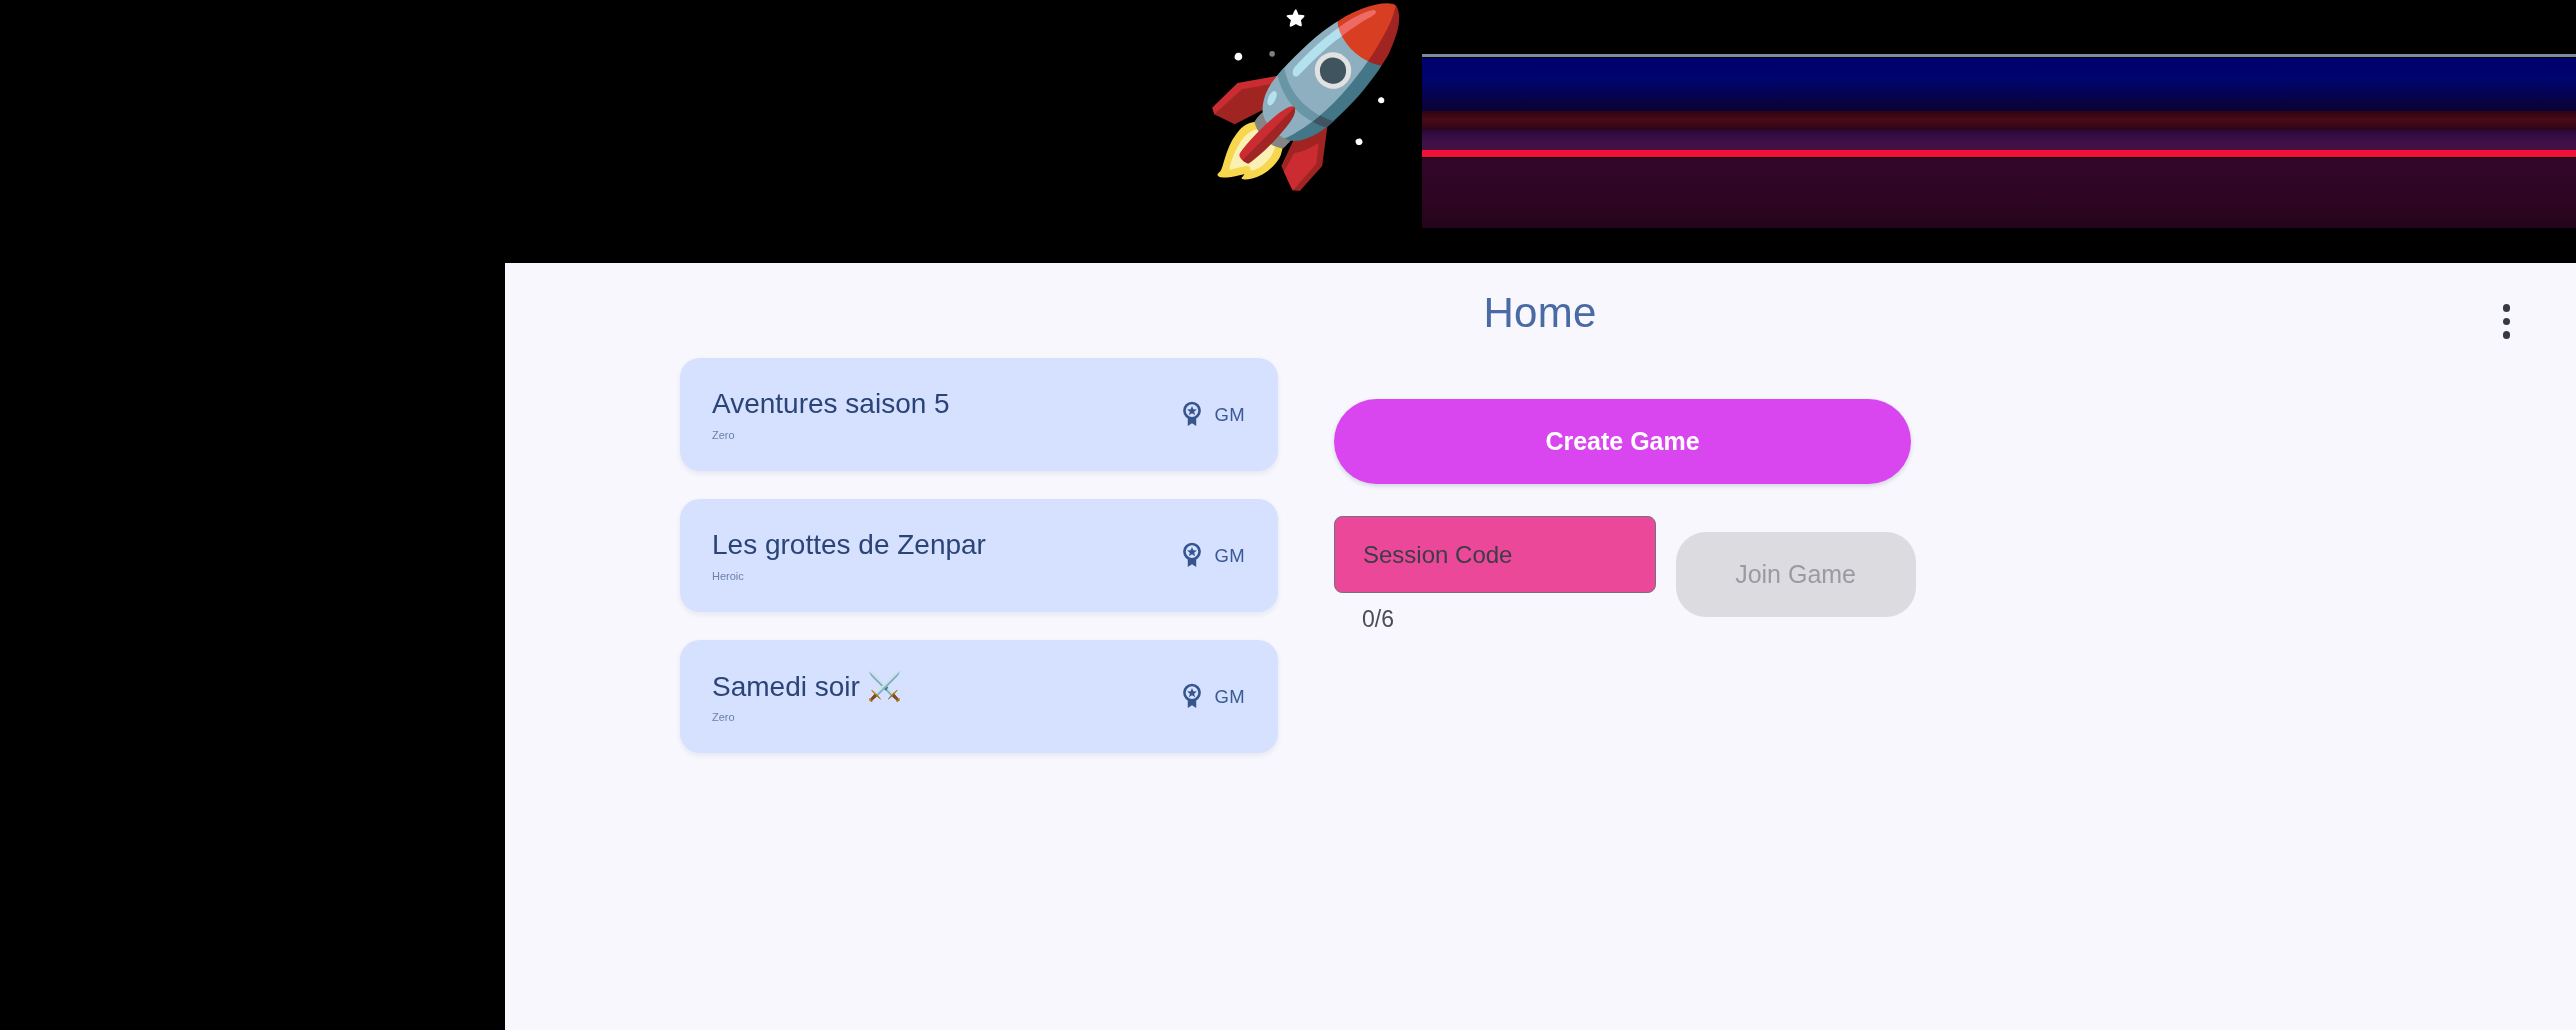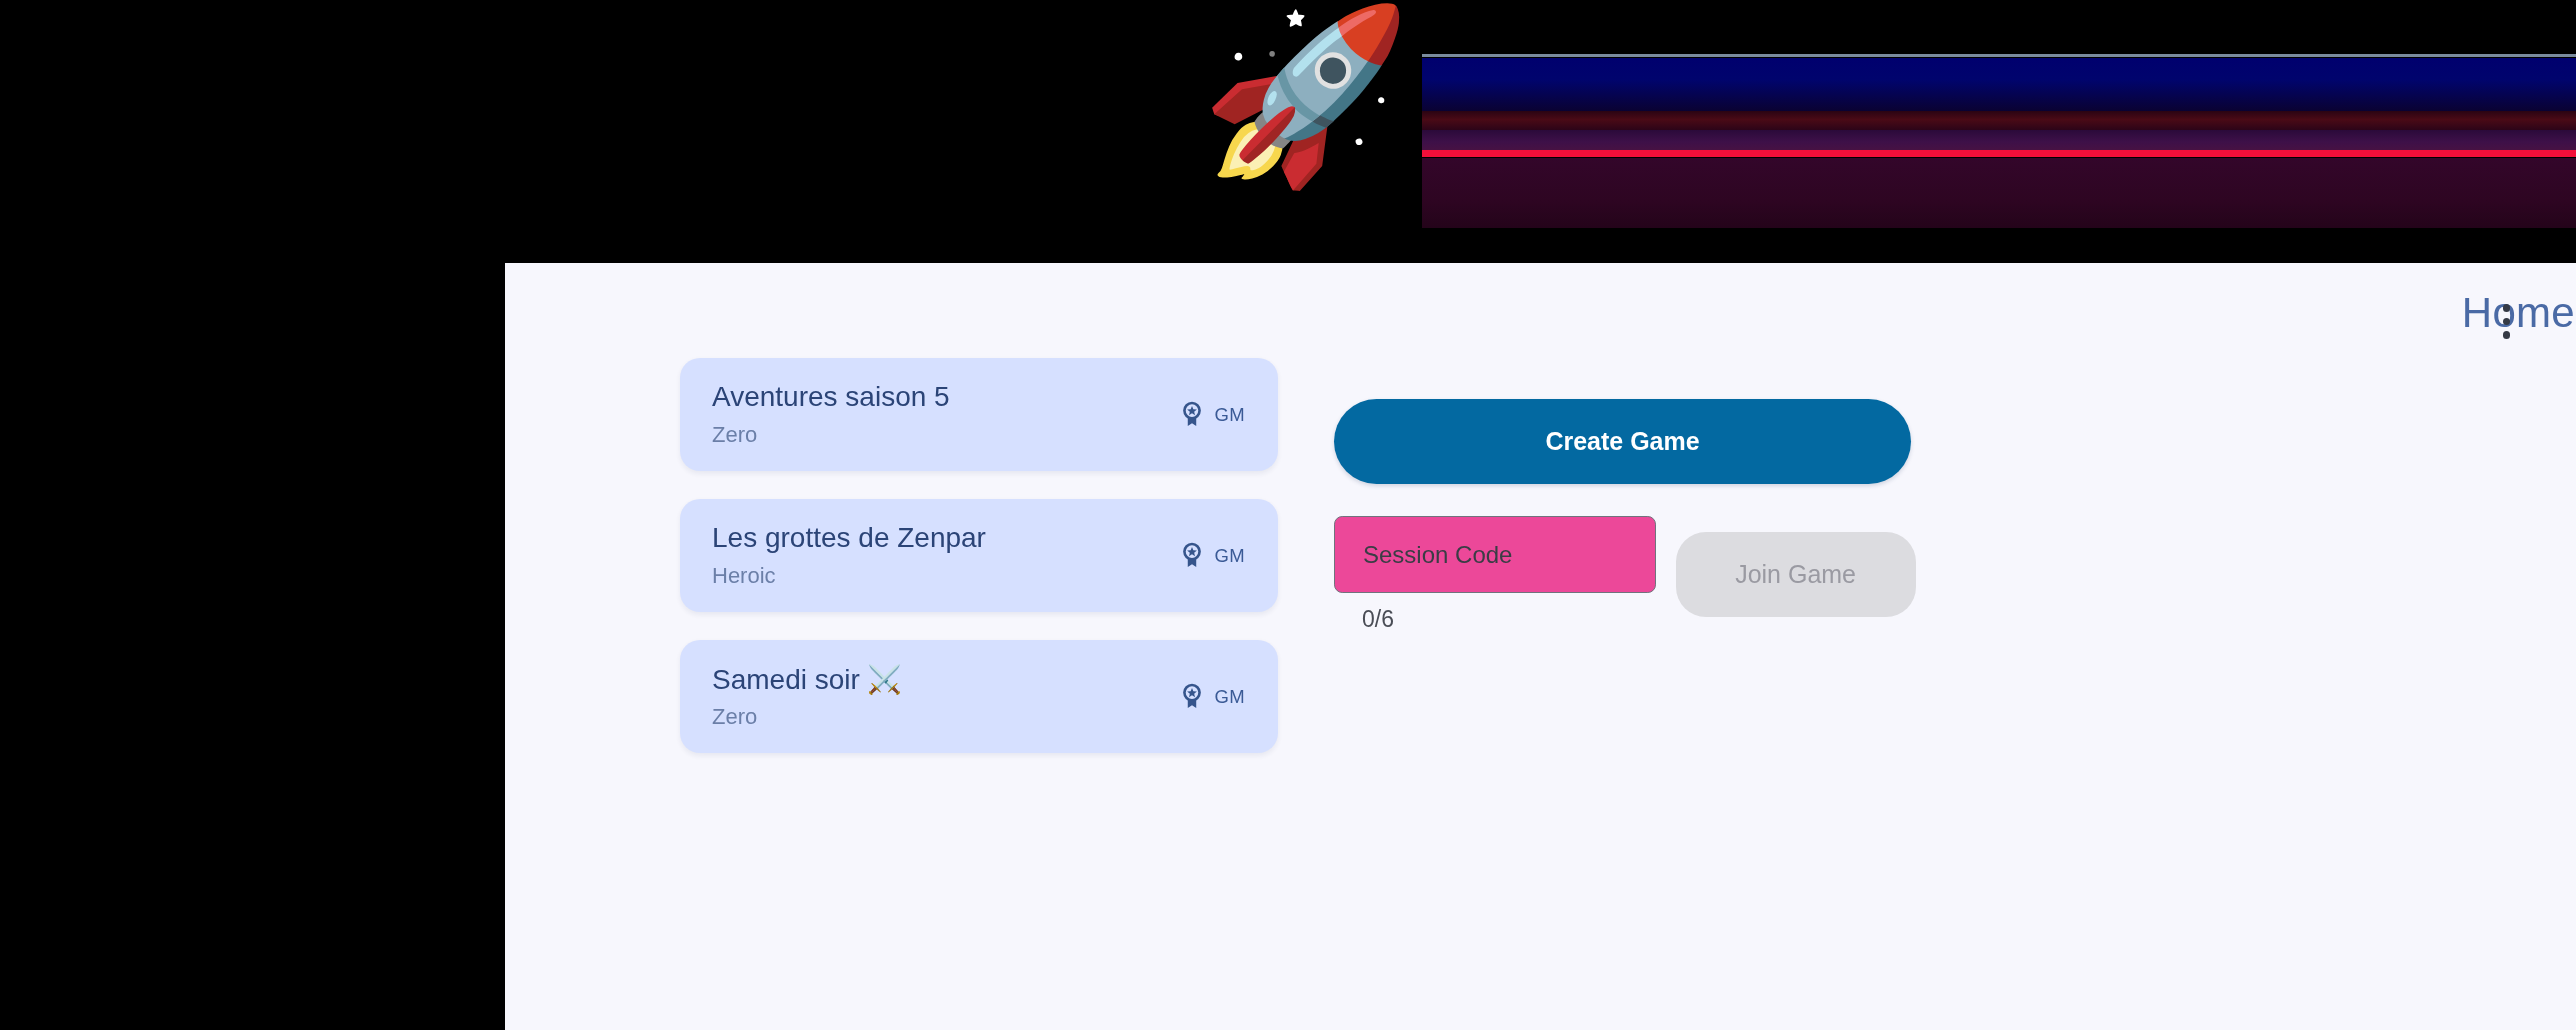--- a/index.html
+++ b/index.html
@@ -62,21 +62,21 @@
 
   
   #app-header {
     position: relative;
     height: 95px;
   }
   #page-title {
     position: absolute;
     left: 0; right: 1px;
     top: 26px;
-    text-align: right;
+    text-align: center;
     font-size: 42px;
     color: #4a6aa5;
     font-weight: 400;
     letter-spacing: 0.3px;
   }
   #overflow-menu-button {
     position: absolute;
     right: 54px;
     top: 38px;
     width: 31px;
@@ -128,21 +128,21 @@
     cursor: pointer;
   }
   .session-text { display: flex; flex-direction: column; gap: 8.2px; }
   .session-name {
     font-size: 28px;
     color: #2b4477;
     font-weight: 400;
     white-space: nowrap;
   }
   .session-sub {
-    font-size: 22px;
+    font-size: 11px;
     color: #6b7fa8;
     font-weight: 400;
   }
   .gm-badge {
     display: flex;
     align-items: center;
     gap: 9.3px;
     flex-shrink: 0;
   }
   .gm-badge svg { display: block; }
@@ -197,21 +197,21 @@
     flex-shrink: 0;
   }
   #add-character-button svg { display: block; }
 
   #create-game-button {
     margin-top: 30px;
     width: 577px;
     height: 85px;
     border: none;
     border-radius: 52px;
-    background: #0369a1;
+    background: #d946ef;
     color: #ffffff;
     font-family: "Liberation Sans", sans-serif;
     font-size: 25px;
     font-weight: 700;
     cursor: pointer;
     box-shadow: 0 2.1px 4.6px rgba(35,55,95,.18);
   }
 
   #join-row {
     margin-top: 32px;

